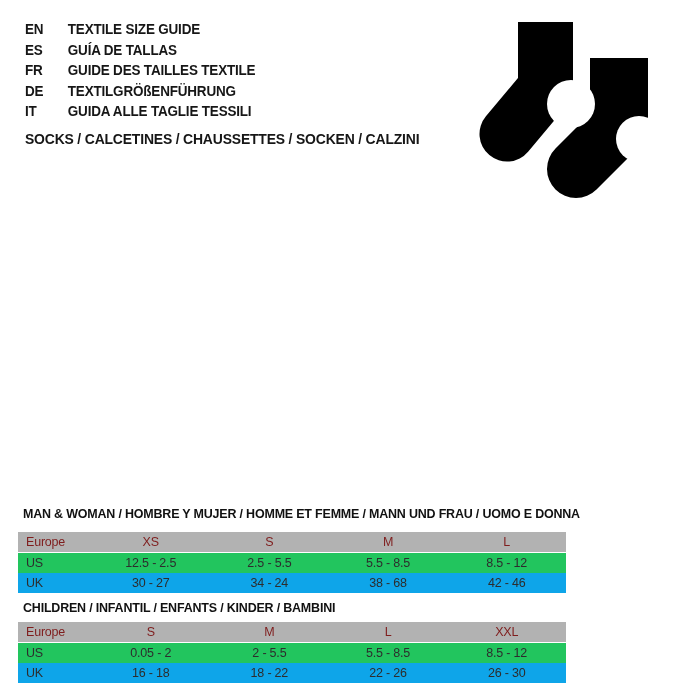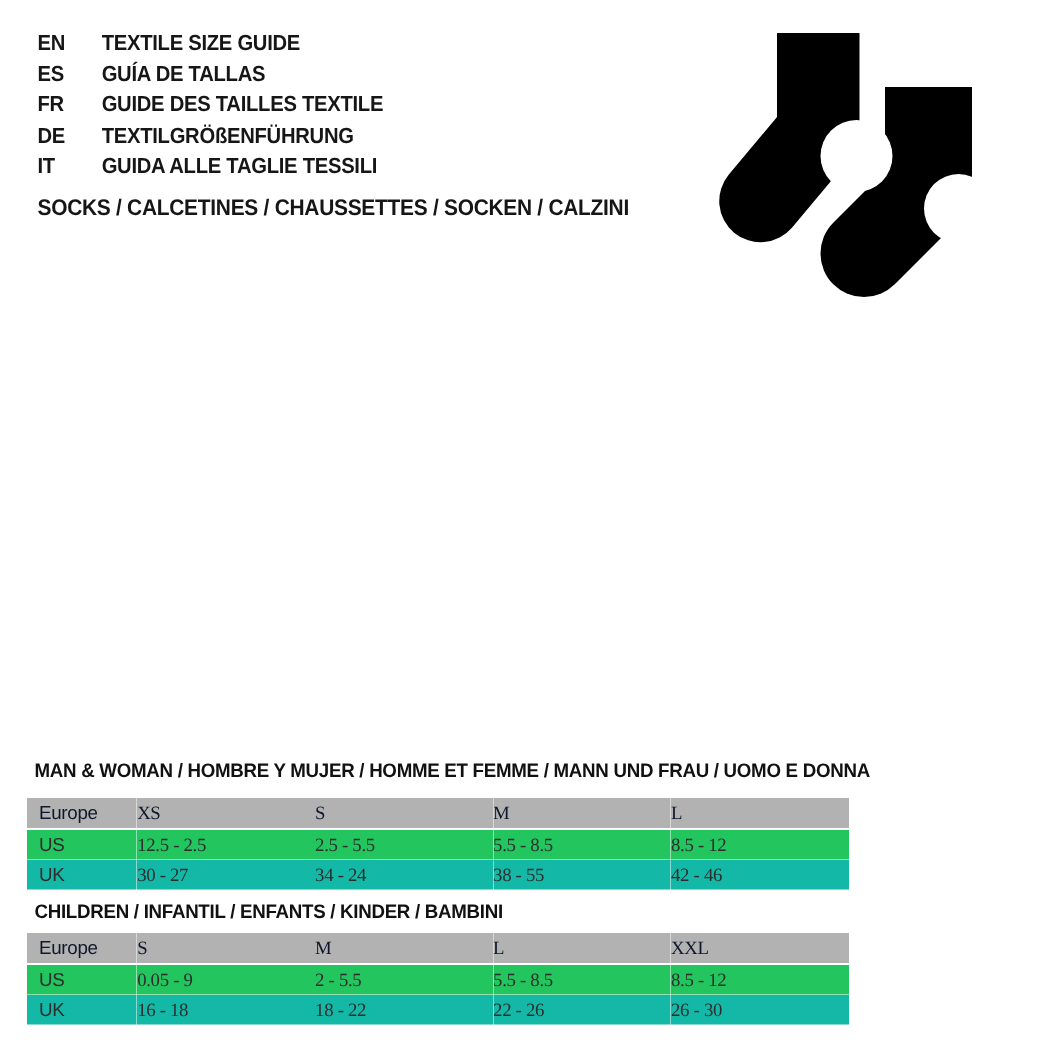--- a/index.html
+++ b/index.html
@@ -48,27 +48,27 @@
   .section-man-woman .table-title { margin-bottom: 11px; }
   .section-children  .table-title { margin-bottom: 7px; }
   table.size-table {
     width: 548px; border-collapse: collapse; table-layout: fixed;
   }
   table.size-table th, table.size-table td {
     height: 20px; padding: 0; vertical-align: middle;
     font-size: 12.5px; letter-spacing: -0.2px; overflow: hidden;
   }
   table.size-table thead th {
-    background: #b2b2b2; color: #0f172a; font-weight: 400;
+    background: #b2b2b2; color: #7f1d1d; font-weight: 400;
     border-bottom: 1px solid #ffffff;
   }
   table.size-table td { color: #2d2d2d; font-weight: 400; }
   table.size-table .region { text-align: left; padding-left: 8px; }
-  table.size-table .val { text-align: left; font-family: Liberation Serif, serif; }
-  table.size-table tbody tr.alt td { background: #14b8a6; }
+  table.size-table .val { text-align: center; }
+  table.size-table tbody tr.alt td { background: #0ea5e9; }
   table.size-table tbody tr.plain td { background: #22c55e; }
 </style>
 </head>
 <body>
 
 <div class="page">
 
   <div class="lang-block">
     <div class="lang-row">
       <span class="lang-code">EN</span>
@@ -132,21 +132,21 @@
           <td class="region">US</td>
           <td class="val">12.5 - 2.5</td>
           <td class="val">2.5 - 5.5</td>
           <td class="val">5.5 - 8.5</td>
           <td class="val">8.5 - 12</td>
         </tr>
         <tr class="alt">
           <td class="region">UK</td>
           <td class="val">30 - 27</td>
           <td class="val">34 - 24</td>
-          <td class="val">38 - 55</td>
+          <td class="val">38 - 68</td>
           <td class="val">42 - 46</td>
         </tr>
       </tbody>
     </table>
   </section>
 
   <section class="size-table-section section-children">
     <div class="table-title">CHILDREN / INFANTIL / ENFANTS / KINDER / BAMBINI</div>
     <table class="size-table">
       <colgroup>
@@ -161,21 +161,21 @@
           <th class="region">Europe</th>
           <th class="val">S</th>
           <th class="val">M</th>
           <th class="val">L</th>
           <th class="val">XXL</th>
         </tr>
       </thead>
       <tbody>
         <tr class="plain">
           <td class="region">US</td>
-          <td class="val">0.05 - 9</td>
+          <td class="val">0.05 - 2</td>
           <td class="val">2 - 5.5</td>
           <td class="val">5.5 - 8.5</td>
           <td class="val">8.5 - 12</td>
         </tr>
         <tr class="alt">
           <td class="region">UK</td>
           <td class="val">16 - 18</td>
           <td class="val">18 - 22</td>
           <td class="val">22 - 26</td>
           <td class="val">26 - 30</td>

